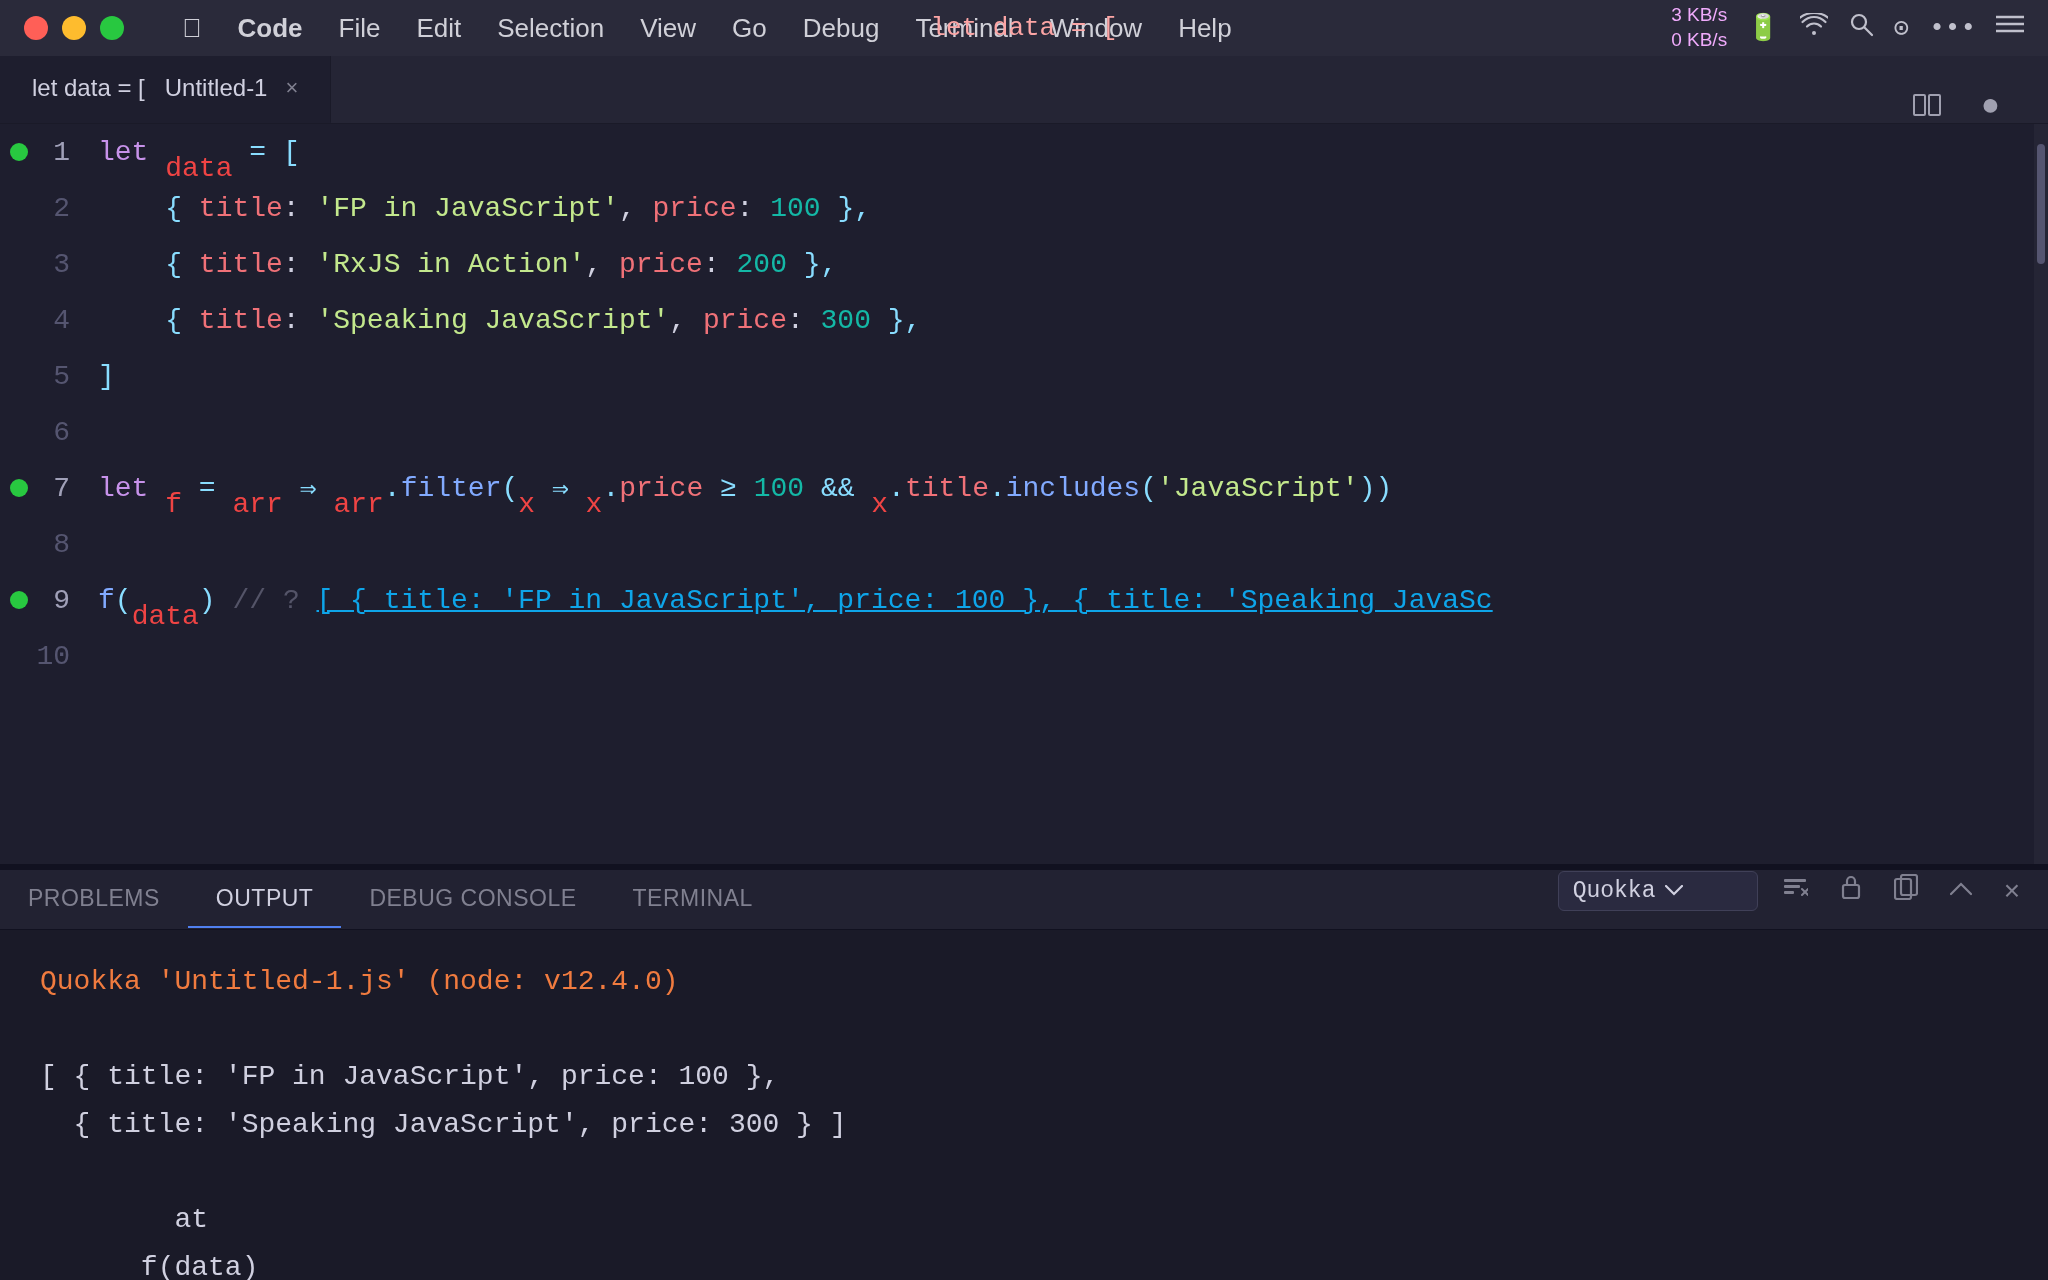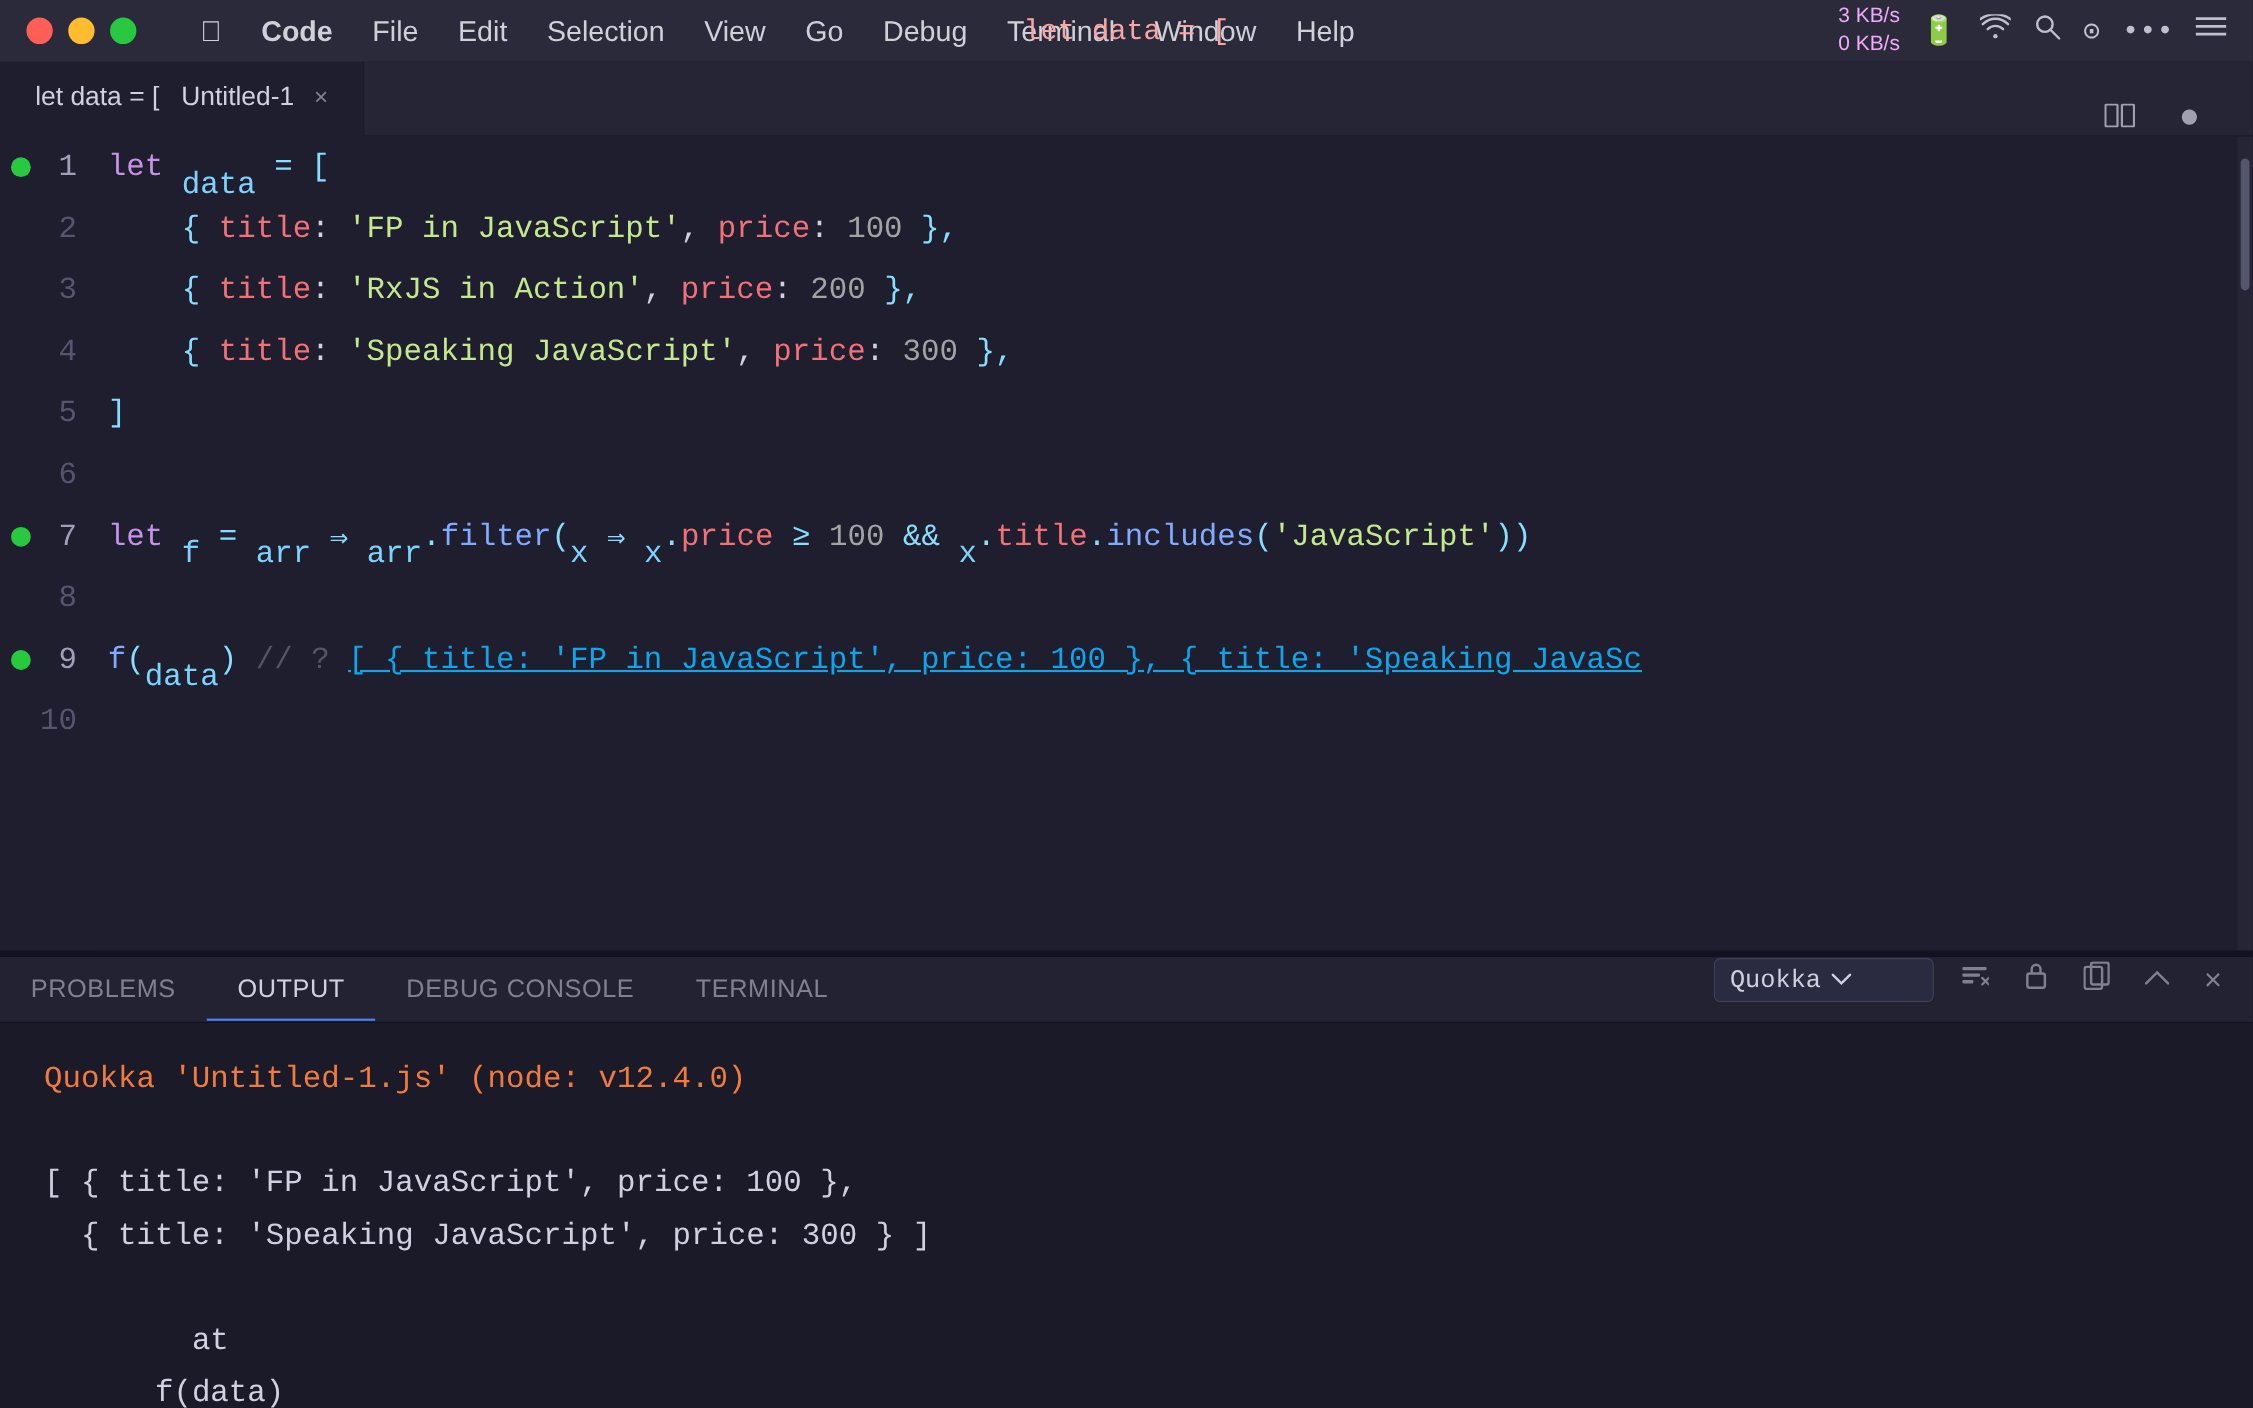--- a/index.html
+++ b/index.html
@@ -165,24 +165,24 @@
       height: 56px;
       display: flex;
       align-items: center;
       font-size: 28px;
       white-space: pre;
       padding-left: 8px;
     }
 
     
     .kw { color: #c792ea; } 
-    .var-name { color: #7dd3fc; margin-top: 32px; } 
+    .var-name { color: #ef4444; margin-top: 32px; } 
     .op { color: #89ddff; } 
     .str { color: #c3e88d; } 
-    .num { color: #a3a3a3; } 
+    .num { color: #14b8a6; } 
     .fn { color: #82aaff; } 
     .prop { color: #f07178; } 
     .punct { color: #89ddff; } 
     .plain { color: #d0d0e0; }
     .comment { color: #545468; }
     .result { color: #545468; }
 
     
     .scrollbar {
       width: 14px;

